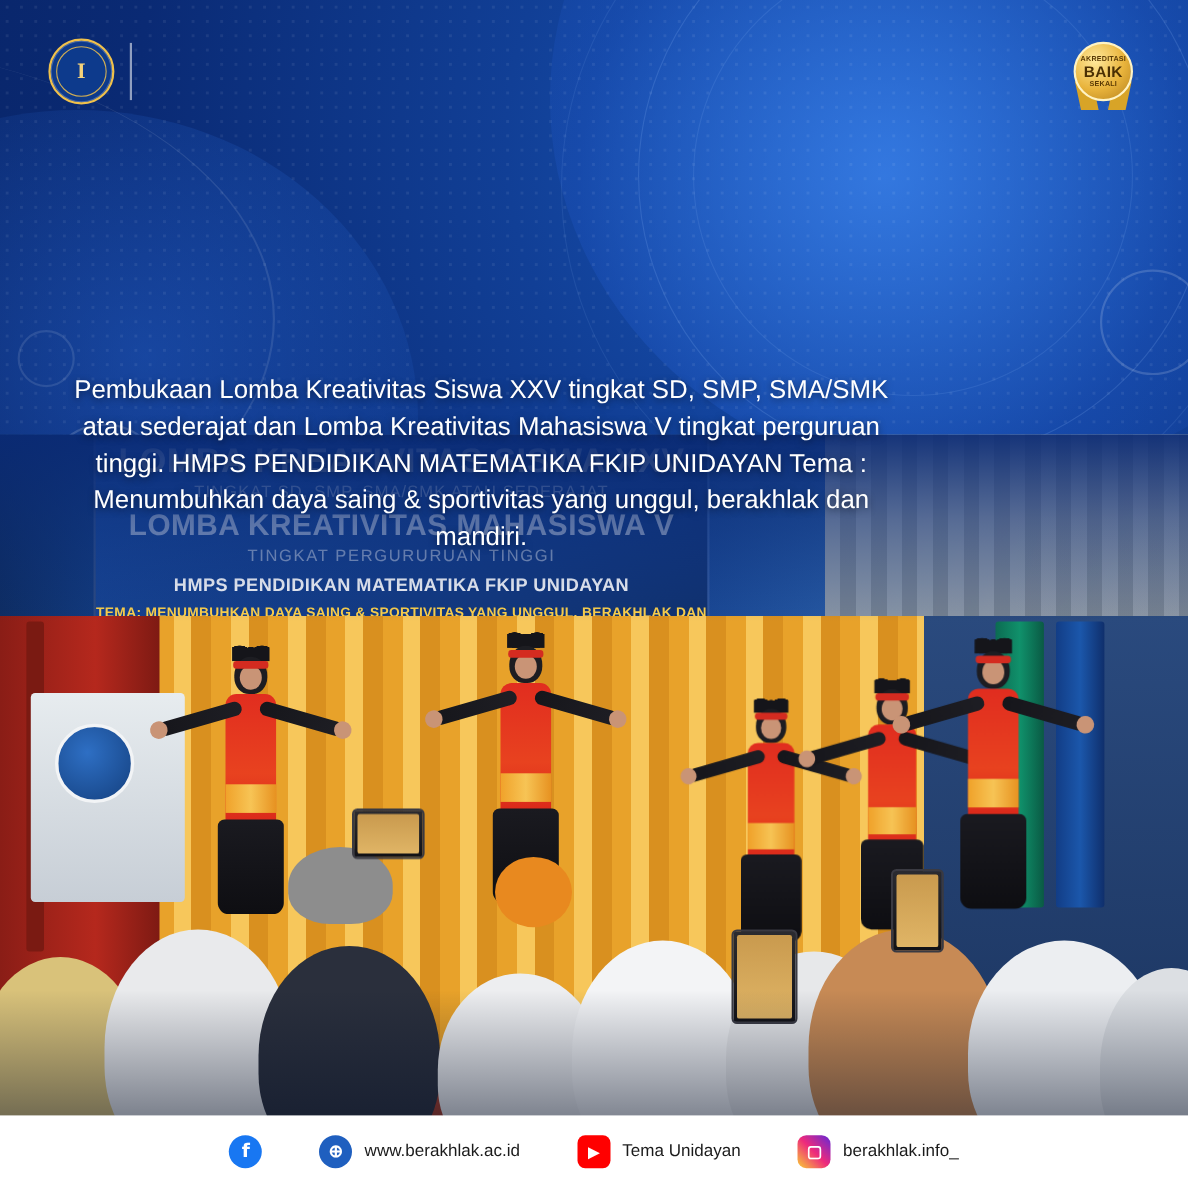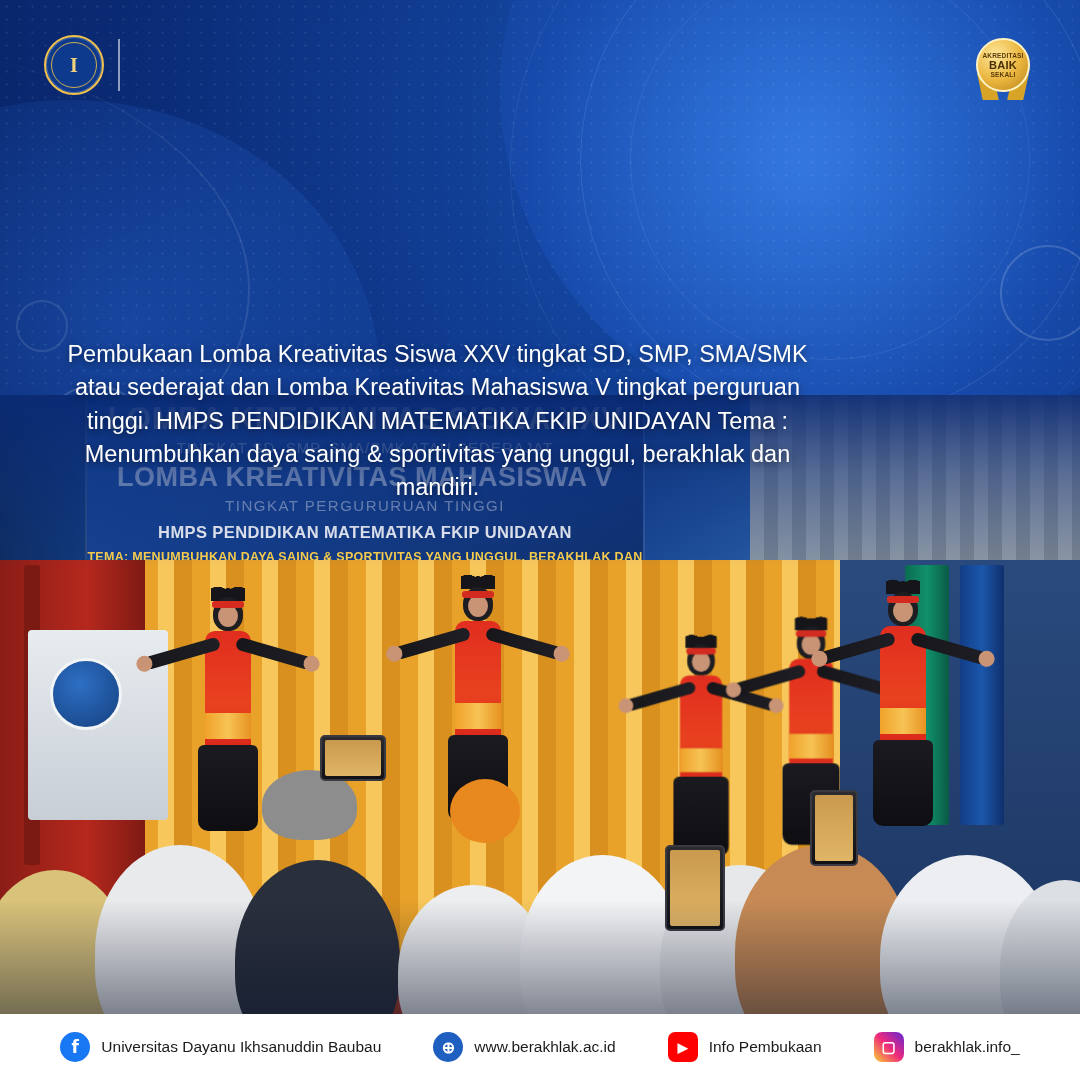--- a/index.html
+++ b/index.html
@@ -116,21 +116,21 @@
     width: 54px; height: 54px; border-radius: 50%;
     background: radial-gradient(circle at 35% 30%, #ffe89a 0%, #e9b43c 55%, #b5801c 100%);
     display: flex; flex-direction: column; align-items: center; justify-content: center;
     border: 2px solid #fff3c4;
     z-index: 2;
   }
   .km-seal .medal b {
     font-size: 6.5px; color: #5a3a05; line-height: 1.1; text-align: center; letter-spacing: .2px;
   }
   .km-seal .medal i {
-    font-style: normal; font-size: 11px; font-weight: bold; color: #4a2f03; letter-spacing: .3px;
+    font-style: normal; font-size: 14px; font-weight: bold; color: #4a2f03; letter-spacing: .3px;
   }
   .km-seal .ribbon-l, .km-seal .ribbon-r {
     position: absolute; bottom: -2px; width: 16px; height: 26px;
     background: #d8a427; z-index: 1;
   }
   .km-seal .ribbon-l { left: 10px; transform: skewX(12deg); }
   .km-seal .ribbon-r { right: 10px; transform: skewX(-12deg); }
   .km-text { line-height: 1; }
   .km-text .l1 {
     color: #fff; font-weight: bold; font-size: 28px; letter-spacing: -0.5px;
@@ -545,31 +545,30 @@
     </div>
 
     <div class="shadow-bottom"></div>
     <div class="photo-fade"></div>
   </div>
 
   <div class="footer">
 
     <div class="f-item">
       <div class="f-ico fb">f</div>
-      <span>Universitas Dayanu Ikhsanuddin Baubau</span>
     </div>
 
     <div class="f-item">
       <div class="f-ico web">⊕</div>
       <span>www.berakhlak.ac.id</span>
     </div>
 
     <div class="f-item">
       <div class="f-ico yt">▶</div>
-      <span>Info Pembukaan</span>
+      <span>Tema Unidayan</span>
     </div>
 
     <div class="f-item">
       <div class="f-ico ig">▢</div>
       <span>berakhlak.info_</span>
     </div>
   </div>
 
 </div>
 

